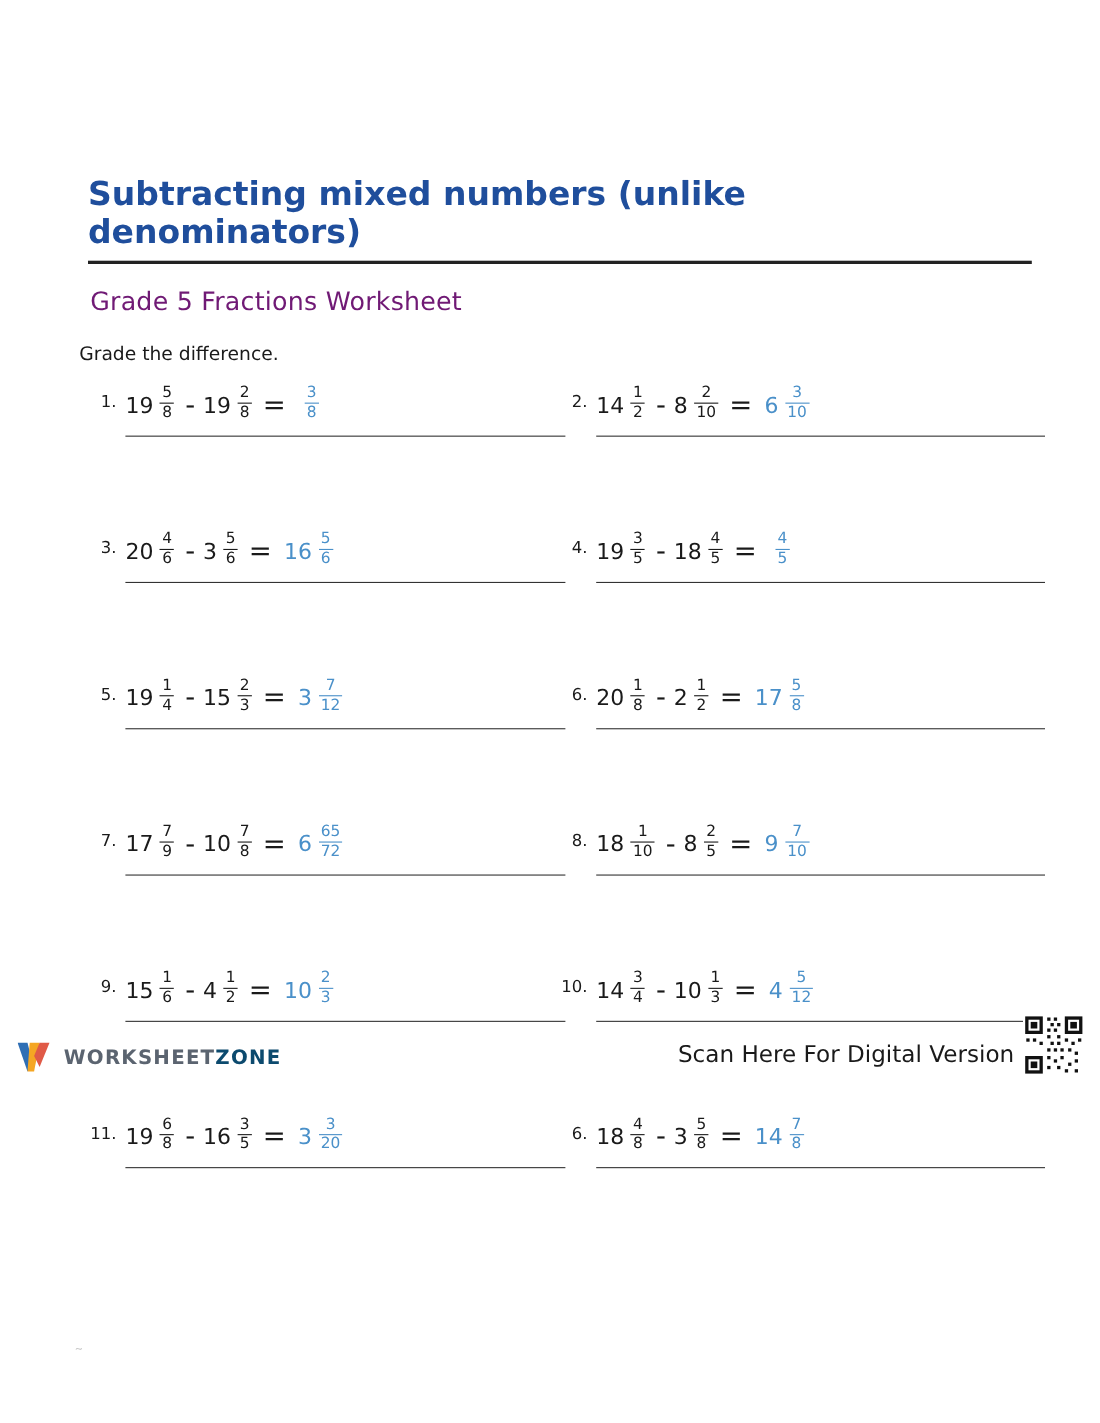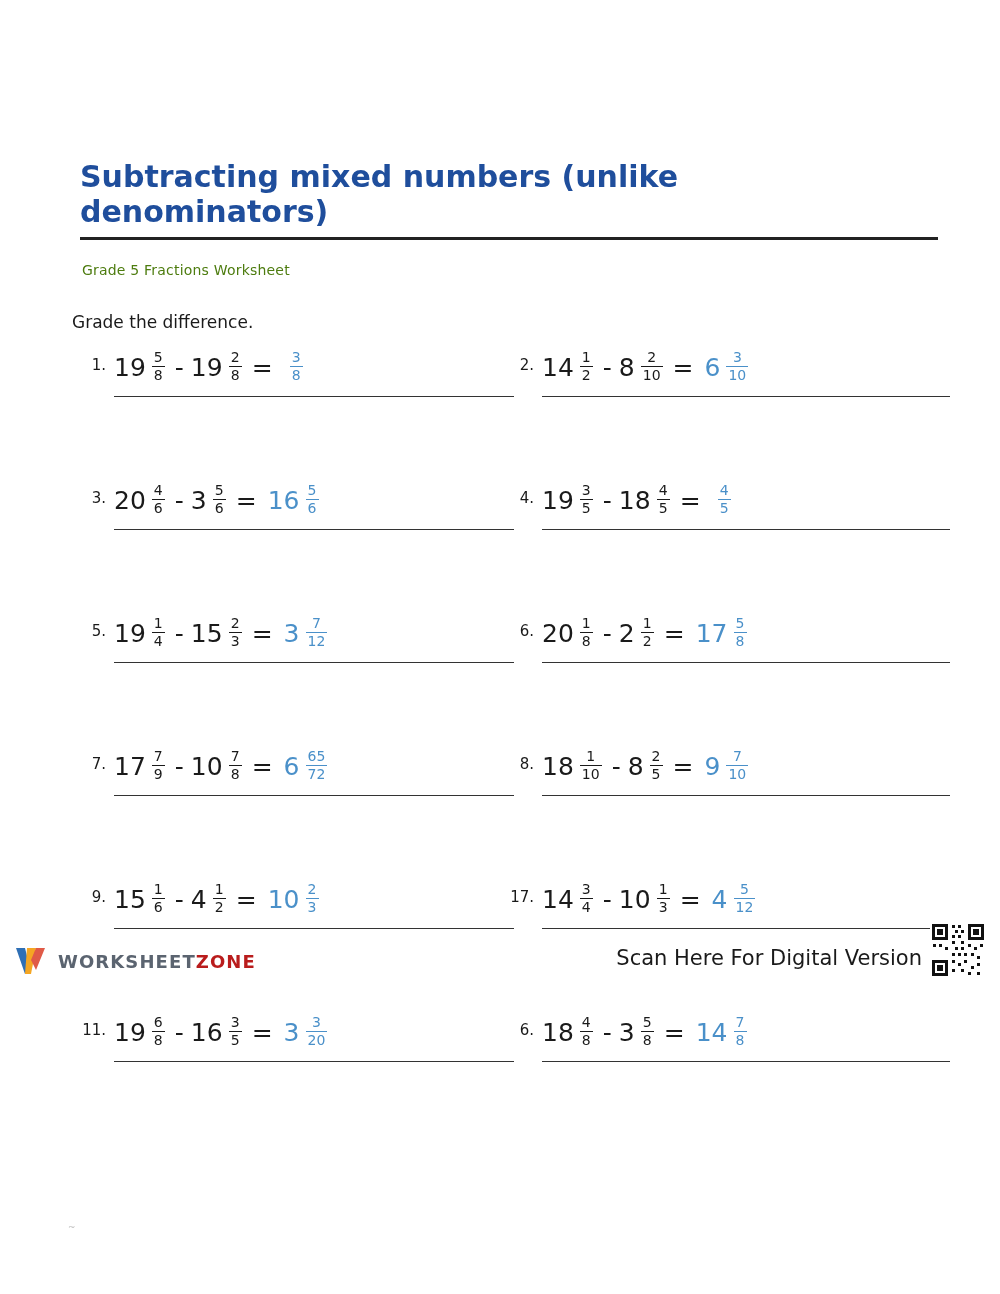--- a/index.html
+++ b/index.html
@@ -38,22 +38,22 @@
   }
   .title-rule {
     border-bottom: 3px solid #222222;
     width: 858px;
     margin-top: 2px;
   }
   .subtitle {
     position: absolute;
     left: 82px;
     top: 262px;
-    font-size: 14px;
-    color: #4d7c0f;
+    font-size: 23px;
+    color: #701a75;
     letter-spacing: 0.2px;
   }
   .instruction {
     position: absolute;
     left: 72px;
     top: 312px;
     font-size: 17px;
     color: #1a1a1a;
   }
   .problems {
@@ -85,21 +85,21 @@
   }
   .prob-body {
     position: absolute;
     left: 42px;
     top: 0;
     display: flex;
     align-items: flex-start;
     white-space: nowrap;
   }
   .whole {
-    font-size: 25px;
+    font-size: 20px;
     line-height: 40px;
     color: #1a1a1a;
     text-align: center;
   }
   .op {
     font-size: 25px;
     line-height: 40px;
     color: #1a1a1a;
     margin: 0 7px;
   }
@@ -158,21 +158,21 @@
     height: 30px;
     margin-right: 8px;
     position: relative;
   }
   .brand-text {
     font-size: 18px;
     letter-spacing: 1.1px;
     font-weight: bold;
   }
   .brand-worksheet { color: #5b6470; }
-  .brand-zone { color: #b91c1c; }
+  .brand-zone { color: #0c4a6e; }
   .scan-text {
     position: absolute;
     right: 78px;
     bottom: 22px;
     font-size: 21px;
     color: #1a1a1a;
     margin-top: 16px;
   }
   .qr {
     position: absolute;
@@ -463,21 +463,21 @@
             <span class="frac">
               <span class="num">2</span>
               <span class="bar"></span>
               <span class="den">3</span>
             </span>
           </span>
         </div>
         <div class="ans-line"></div>
       </div>
       <div class="prob right">
-        <div class="prob-num">17.</div>
+        <div class="prob-num">10.</div>
         <div class="prob-body">
           <span class="whole">14</span>
           <span class="frac">
             <span class="num">3</span>
             <span class="bar"></span>
             <span class="den">4</span>
           </span>
           <span class="op">-</span>
           <span class="whole">10</span>
           <span class="frac">

